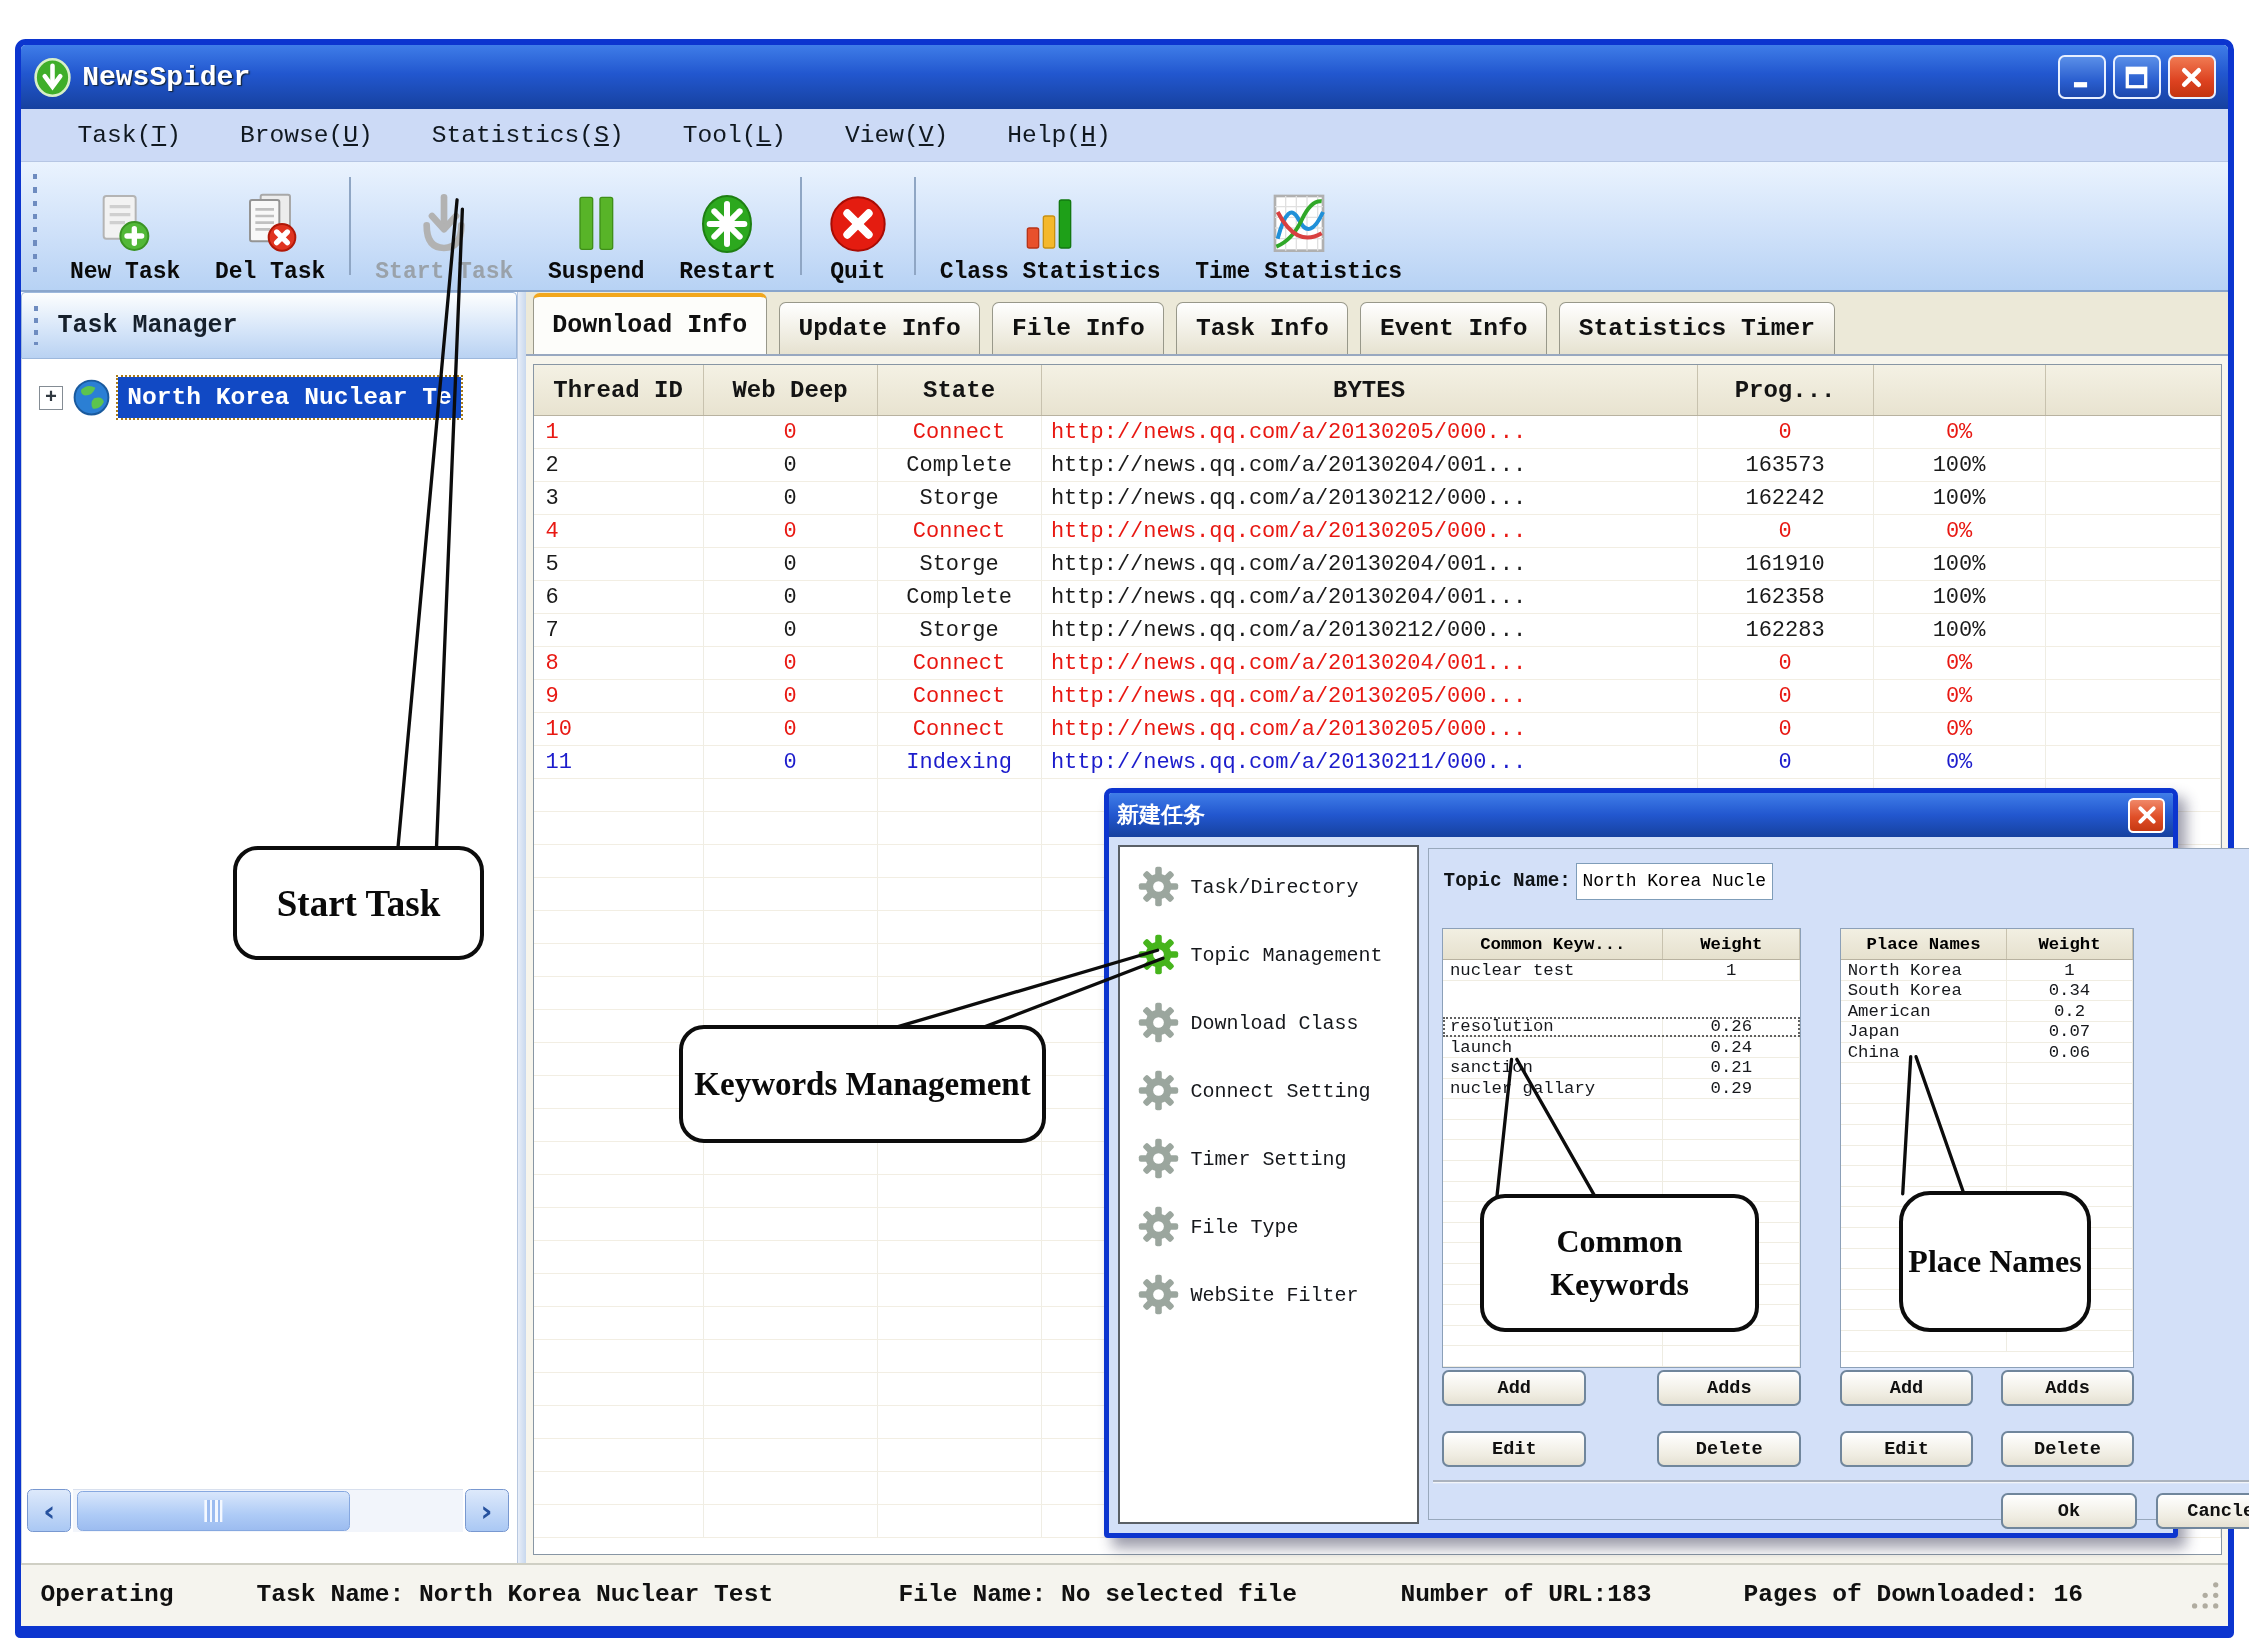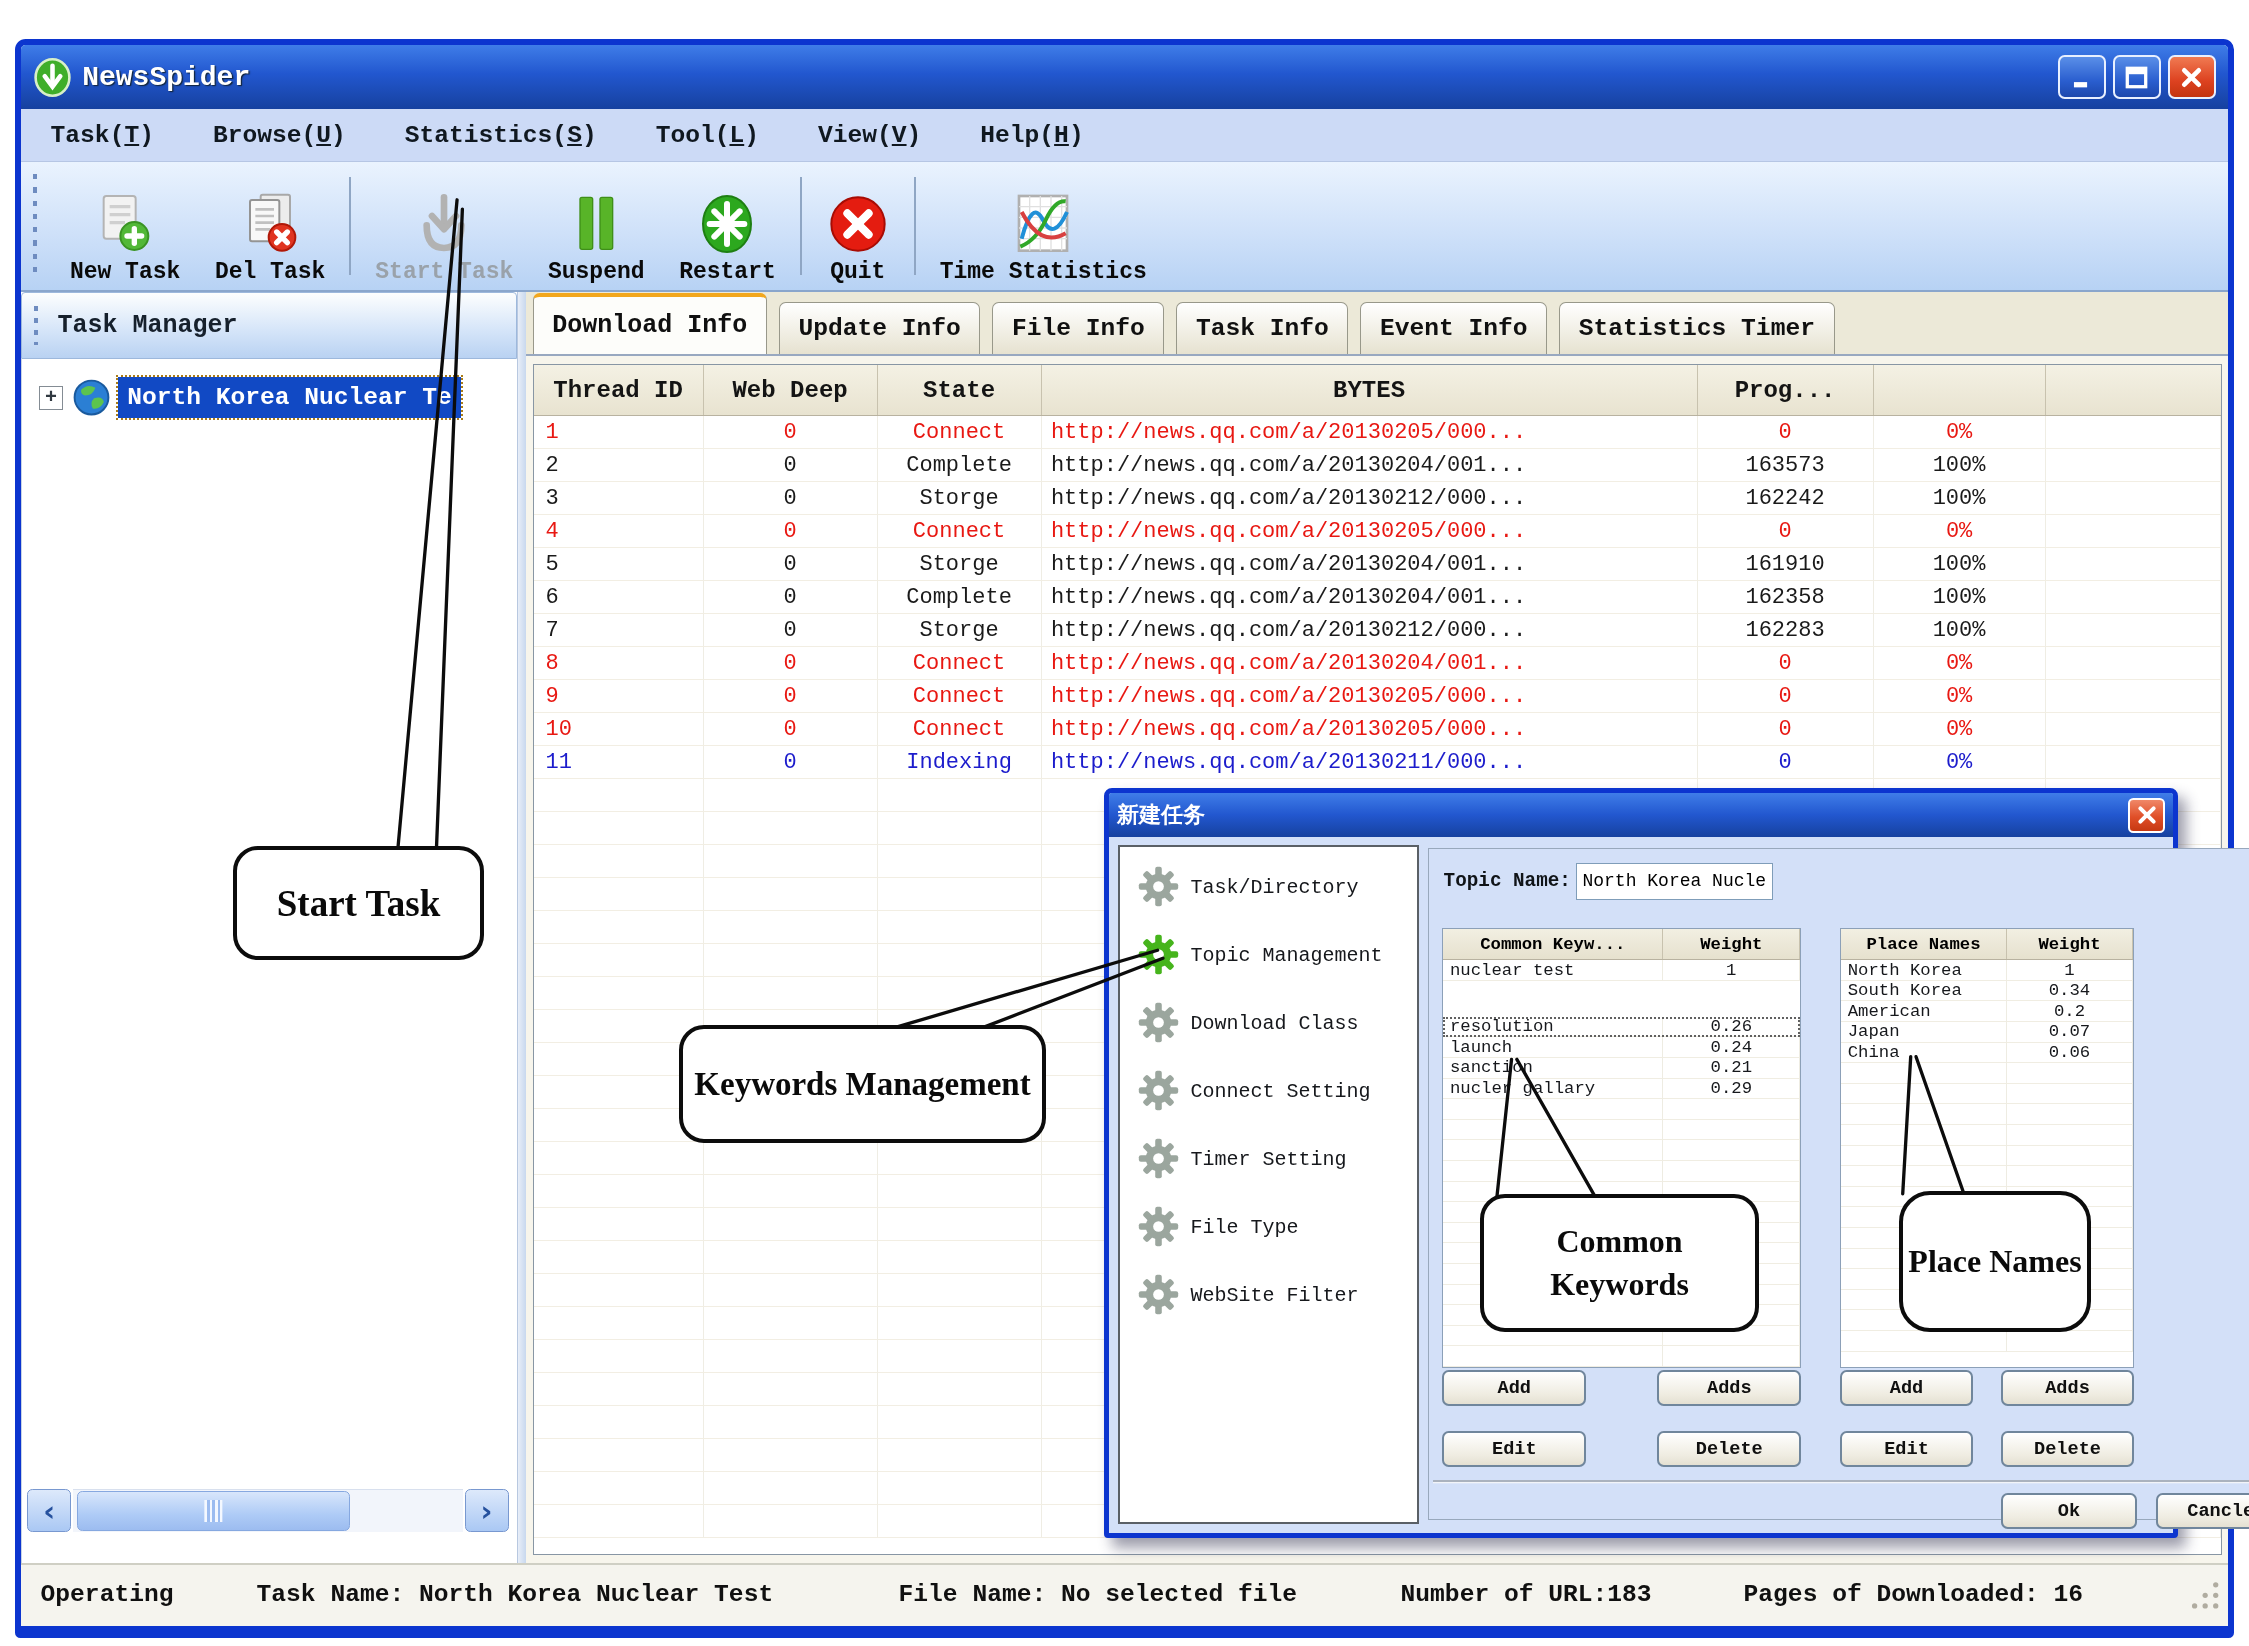--- a/index.html
+++ b/index.html
@@ -13,21 +13,21 @@
     display:flex; align-items:center; padding:0 12px; flex:0 0 auto; }
   .title-icon { width:39px; height:39px; margin-right:10.6px; }
   .title-text { color:#fff; font-size:28px; font-weight:700; text-shadow:1.3px 1.3px 1.3px #123; }
   .win-buttons { margin-left:auto; display:flex; gap:6.7px; }
   .win-btn { width:48px; height:44px; border:2px solid #e8f0ff; border-radius:6.7px;
     background:linear-gradient(180deg,#5a8fe8,#2a5ecf 60%,#1c48ad); display:flex; align-items:center; justify-content:center; }
   .win-btn.close { background:linear-gradient(180deg,#f07a52,#dd4220 60%,#c33410); }
   .win-btn svg { width:25px; height:25px; }
   
   .menubar { height:53px; background:#ccdaf6; display:flex; align-items:center; gap:59px;
-    padding-left:30px; font-size:24.6px; font-weight:700; color:#101820; flex:0 0 auto; border-bottom:1.3px solid #b6c6e4; }
+    padding-left:57px; font-size:24.6px; font-weight:400; color:#101820; flex:0 0 auto; border-bottom:1.3px solid #b6c6e4; }
   .menu-item { cursor:default; }
   
   .toolbar { height:130px; background:linear-gradient(180deg,#eaf3fe 0%,#cfe1f9 55%,#b7d2f4 100%);
     display:flex; align-items:stretch; padding-left:32px; flex:0 0 auto; position:relative; border-bottom:2px solid #8aa6cc; }
   .toolbar::before { content:""; position:absolute; left:12px; top:12px; bottom:12px; width:4px;
     background:repeating-linear-gradient(180deg,#6e8cc0 0 5.3px,transparent 5.3px 13.3px); }
   .tb-item { display:flex; flex-direction:column; align-items:center; justify-content:flex-end;
     padding:6.7px 17.3px 5.3px; }
   .tb-icon { width:64px; height:69px; display:flex; align-items:center; justify-content:center; }
   .tb-icon svg { width:64px; height:64px; }
@@ -296,20 +296,30 @@
               <line x1="64" y1="32" x2="32" y2="64"></line>
             </g>
           </svg>
         </div>
         <div class="tb-label">Quit</div>
       </div>
       <div class="tb-sep"></div>
       <div class="tb-item">
         <div class="tb-icon">
           <svg viewBox="0 0 96 96">
+            <rect x="14" y="54" width="17" height="30" rx="3" fill="#e8502c" stroke="#b83418" stroke-width="2"></rect>
+            <rect x="38" y="36" width="17" height="48" rx="3" fill="#f4b82c" stroke="#c89010" stroke-width="2"></rect>
+            <rect x="62" y="12" width="17" height="72" rx="3" fill="#1ea018" stroke="#127810" stroke-width="2"></rect>
+          </svg>
+        </div>
+        <div class="tb-label">Class Statistics</div>
+      </div>
+      <div class="tb-item">
+        <div class="tb-icon">
+          <svg viewBox="0 0 96 96">
             <rect x="12" y="6" width="72" height="82" fill="#fff" stroke="#b0b0b0" stroke-width="4"></rect>
             <g stroke="#e0e0e0" stroke-width="2">
               <line x1="12" y1="22" x2="84" y2="22"></line>
               <line x1="12" y1="38" x2="84" y2="38"></line>
               <line x1="12" y1="54" x2="84" y2="54"></line>
               <line x1="12" y1="70" x2="84" y2="70"></line>
               <line x1="28" y1="6" x2="28" y2="88"></line>
               <line x1="44" y1="6" x2="44" y2="88"></line>
               <line x1="60" y1="6" x2="60" y2="88"></line>
               <line x1="76" y1="6" x2="76" y2="88"></line>

